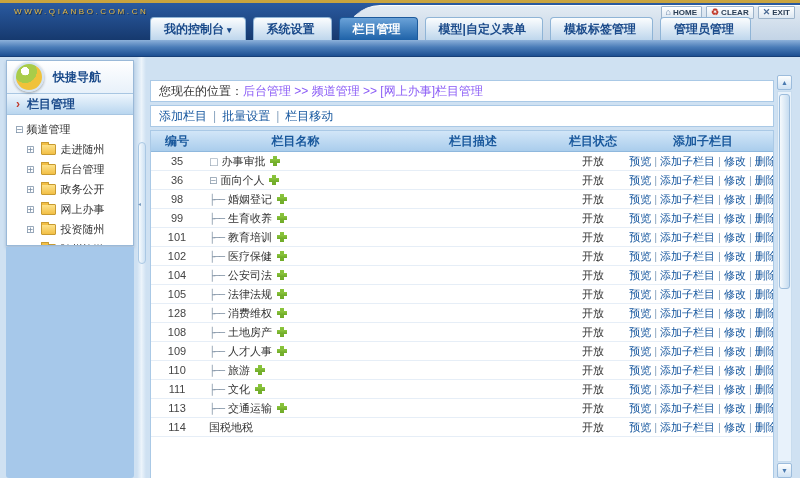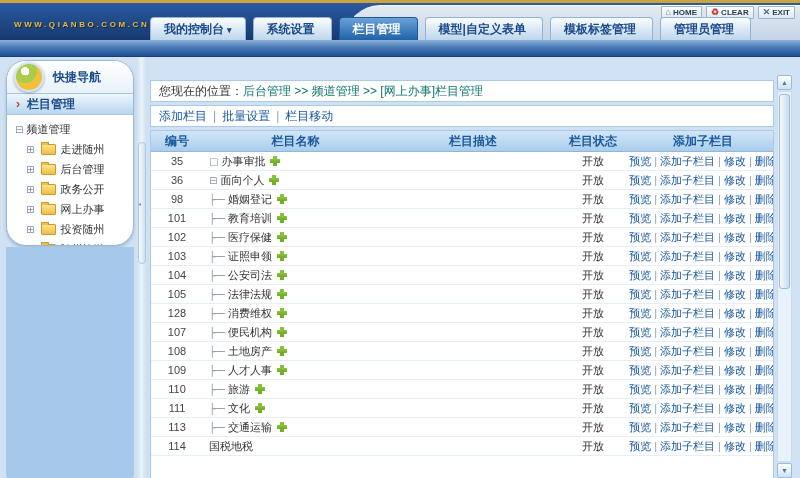--- a/index.html
+++ b/index.html
@@ -4,37 +4,37 @@
 <style>
   html,body{margin:0;padding:0;}
   body{font-family:"Liberation Sans",sans-serif;}
   .page{position:relative;width:800px;height:478px;overflow:hidden;background:#cfe1f2;}
 
   
   .hdr{position:relative;height:37px;background:linear-gradient(180deg,#2a5aa0,#16396e);border-top:3px solid #c9a43f;}
   .hdr-right{position:absolute;top:2px;right:0;left:345px;bottom:0;background:linear-gradient(180deg,#e3ebf3,#c3d4e6);border-radius:55px 0 0 0;border-top:1px solid #fff;}
   .logo{position:absolute;left:14px;top:3px;z-index:2;}
   .logo-cn{font-size:24px;font-weight:bold;font-style:italic;color:#f5c33c;letter-spacing:4px;text-shadow:1px 1px 0 #fff,2px 2px 1px rgba(60,40,0,.6);}
-  .logo-url{font-size:8px;color:#e9b93f;font-weight:bold;letter-spacing:2.6px;margin-top:14px;text-shadow:1px 1px 0 rgba(0,0,0,.45);}
+  .logo-url{font-size:8px;color:#e9b93f;font-weight:normal;letter-spacing:2.6px;margin-top:1px;text-shadow:1px 1px 0 rgba(0,0,0,.45);}
   .sysbtns{position:absolute;top:3px;right:5px;display:flex;gap:4px;z-index:3;}
   .sysbtn{display:flex;align-items:center;gap:2px;font-size:8px;font-weight:bold;color:#2a3e55;background:linear-gradient(#ffffff,#dde8f2);border:1px solid #9cb3ca;padding:1px 4px;border-radius:1px;cursor:pointer;}
   .sysbtn .ico{font-size:9px;line-height:1;color:#4a6a94;}
   .sysbtn .ico.red{color:#c23a2b;}
   .tabs{position:absolute;left:150px;bottom:0;display:flex;gap:7px;z-index:3;}
   .tab{height:22px;line-height:22px;padding:0 13px;font-size:12px;font-weight:bold;color:#1a4a8a;background:linear-gradient(#fbfdfe,#bed6ec);border:1px solid #8fb4d6;border-bottom:none;border-radius:4px 4px 0 0;cursor:pointer;white-space:nowrap;}
   .tab.active{background:linear-gradient(#6aa2d8,#1e62a8);color:#fff;border-color:#1c5a9c;}
   .tab .arrow{font-size:9px;margin-left:3px;}
   .subbar{height:16px;background:linear-gradient(180deg,#8db1da 0%,#4a7cb8 45%,#1d4f92 100%);border-bottom:1px solid #173f78;}
 
   
   .bodyarea{position:absolute;top:57px;left:0;right:0;bottom:0;}
 
   
   .side{position:absolute;left:6px;top:3px;width:128px;}
-  .panel{background:#fff;border:1px solid #9ab9d8;border-radius:20px;box-shadow:0 2px 3px rgba(40,80,130,.25);overflow:hidden;height:184px;}
+  .panel{background:#fff;border:1px solid #9ab9d8;border-radius:0;box-shadow:0 2px 3px rgba(40,80,130,.25);overflow:hidden;height:184px;}
   .panel-head{height:32px;display:flex;align-items:center;gap:9px;padding-left:7px;background:linear-gradient(#ffffff,#e8f1fa);}
   .sphere{width:26px;height:26px;border-radius:50%;flex:0 0 auto;border:2px solid #d5e4f2;box-shadow:0 1px 3px rgba(0,0,0,.35);background:radial-gradient(circle at 35% 28%,#ffffff 0 16%,#a9cc4a 17% 46%,#f0c23a 47% 78%,#cf951e 100%);}
   .panel-title{font-size:12px;font-weight:bold;color:#1a4a8a;}
   .selbar{height:20px;line-height:20px;background:linear-gradient(#eef6fd,#b9d6ef);border-top:1px solid #a8c6e2;border-bottom:1px solid #a8c6e2;padding-left:9px;font-size:12px;font-weight:bold;color:#1a4a8a;cursor:pointer;}
   .selbar .sel-arrow{color:#c0392b;margin-right:7px;}
   .tree{padding:7px 4px 0 6px;font-size:11px;color:#333;}
   .tglyph{color:#7a8fa6;font-size:10px;margin-right:3px;font-family:"DejaVu Sans",sans-serif;}
   .tree-root{margin-left:2px;cursor:pointer;}
   .tree-item{display:flex;align-items:center;gap:4px;margin:5px 0 0 13px;cursor:pointer;}
   .folder{position:relative;display:inline-block;width:13px;height:9px;background:linear-gradient(#fde28a,#f2bf45);border:1px solid #c89b32;border-radius:1px;flex:0 0 auto;}
@@ -43,21 +43,21 @@
 
   
   .split{position:absolute;left:137px;top:0;bottom:0;width:9px;background:linear-gradient(90deg,#cfe1f2,#ecf4fb 50%,#cfe1f2);}
   .split-handle{position:absolute;left:1px;top:85px;width:6px;height:120px;background:linear-gradient(90deg,#f7fbfe,#cde1f3);border:1px solid #aac8e4;border-radius:4px;cursor:col-resize;}
   .split-handle::after{content:"◂";position:absolute;top:50%;left:-1px;transform:translateY(-50%);font-size:6px;color:#7a9cc0;}
 
   
   .main{position:absolute;left:150px;right:26px;top:23px;}
   .box{background:#fff;border:1px solid #aac9e6;margin-bottom:3px;height:20px;line-height:20px;padding:0 8px;font-size:12px;color:#333;white-space:nowrap;overflow:hidden;}
   .crumb-label{color:#333;}
-  .crumb-path{color:#0f766e;margin-top:40px;}
+  .crumb-path{color:#8b5cf6;margin-top:40px;}
   .actlink{color:#15569e;text-decoration:none;cursor:pointer;}
   .sep{color:#8aa5c0;margin:0 6px;}
 
   .table-box{background:#fff;border:1px solid #aac9e6;border-bottom:none;height:347px;overflow:hidden;}
   table{width:100%;border-collapse:collapse;table-layout:fixed;}
   col.c-id{width:52px;} col.c-name{width:185px;} col.c-desc{width:170px;} col.c-status{width:70px;} col.c-ops{width:150px;}
   th{height:18px;background:linear-gradient(#d2e6f8,#aacdec);border-bottom:1px solid #8fb8dd;font-size:12px;color:#19589c;font-weight:bold;}
   td{height:16px;border-bottom:1px solid #e6eef7;font-size:11px;color:#333;white-space:nowrap;overflow:hidden;}
   td.id{text-align:center;color:#444;margin-left:20px;}
   td.name{padding-left:6px;}
@@ -235,20 +235,31 @@
               <td class="name">
                 <span class="prefix">├──</span><span>婚姻登记</span><span class="add-icon"></span>
               </td>
               <td></td>
               <td class="status">开放</td>
               <td class="ops">
                 <span class="oplink">预览</span><span class="opsep">|</span><span class="oplink">添加子栏目</span><span class="opsep">|</span><span class="oplink">修改</span><span class="opsep">|</span><span class="oplink">删除</span>
               </td>
             </tr>
               <tr style="">
+              <td class="id">99</td>
+              <td class="name">
+                <span class="prefix">├──</span><span>生育收养</span><span class="add-icon"></span>
+              </td>
+              <td></td>
+              <td class="status">开放</td>
+              <td class="ops">
+                <span class="oplink">预览</span><span class="opsep">|</span><span class="oplink">添加子栏目</span><span class="opsep">|</span><span class="oplink">修改</span><span class="opsep">|</span><span class="oplink">删除</span>
+              </td>
+            </tr>
+              <tr style="">
               <td class="id">101</td>
               <td class="name">
                 <span class="prefix">├──</span><span>教育培训</span><span class="add-icon"></span>
               </td>
               <td></td>
               <td class="status">开放</td>
               <td class="ops">
                 <span class="oplink">预览</span><span class="opsep">|</span><span class="oplink">添加子栏目</span><span class="opsep">|</span><span class="oplink">修改</span><span class="opsep">|</span><span class="oplink">删除</span>
               </td>
             </tr>
@@ -257,31 +268,20 @@
               <td class="name">
                 <span class="prefix">├──</span><span>医疗保健</span><span class="add-icon"></span>
               </td>
               <td></td>
               <td class="status">开放</td>
               <td class="ops">
                 <span class="oplink">预览</span><span class="opsep">|</span><span class="oplink">添加子栏目</span><span class="opsep">|</span><span class="oplink">修改</span><span class="opsep">|</span><span class="oplink">删除</span>
               </td>
             </tr>
               <tr style="">
-              <td class="id">103</td>
-              <td class="name">
-                <span class="prefix">├──</span><span>证照申领</span><span class="add-icon"></span>
-              </td>
-              <td></td>
-              <td class="status">开放</td>
-              <td class="ops">
-                <span class="oplink">预览</span><span class="opsep">|</span><span class="oplink">添加子栏目</span><span class="opsep">|</span><span class="oplink">修改</span><span class="opsep">|</span><span class="oplink">删除</span>
-              </td>
-            </tr>
-              <tr style="">
               <td class="id">104</td>
               <td class="name">
                 <span class="prefix">├──</span><span>公安司法</span><span class="add-icon"></span>
               </td>
               <td></td>
               <td class="status">开放</td>
               <td class="ops">
                 <span class="oplink">预览</span><span class="opsep">|</span><span class="oplink">添加子栏目</span><span class="opsep">|</span><span class="oplink">修改</span><span class="opsep">|</span><span class="oplink">删除</span>
               </td>
             </tr>
@@ -293,31 +293,20 @@
               <td></td>
               <td class="status">开放</td>
               <td class="ops">
                 <span class="oplink">预览</span><span class="opsep">|</span><span class="oplink">添加子栏目</span><span class="opsep">|</span><span class="oplink">修改</span><span class="opsep">|</span><span class="oplink">删除</span>
               </td>
             </tr>
               <tr style="">
               <td class="id">128</td>
               <td class="name">
                 <span class="prefix">├──</span><span>消费维权</span><span class="add-icon"></span>
-              </td>
-              <td></td>
-              <td class="status">开放</td>
-              <td class="ops">
-                <span class="oplink">预览</span><span class="opsep">|</span><span class="oplink">添加子栏目</span><span class="opsep">|</span><span class="oplink">修改</span><span class="opsep">|</span><span class="oplink">删除</span>
-              </td>
-            </tr>
-              <tr style="">
-              <td class="id">107</td>
-              <td class="name">
-                <span class="prefix">├──</span><span>便民机构</span><span class="add-icon"></span>
               </td>
               <td></td>
               <td class="status">开放</td>
               <td class="ops">
                 <span class="oplink">预览</span><span class="opsep">|</span><span class="oplink">添加子栏目</span><span class="opsep">|</span><span class="oplink">修改</span><span class="opsep">|</span><span class="oplink">删除</span>
               </td>
             </tr>
               <tr style="">
               <td class="id">108</td>
               <td class="name">

